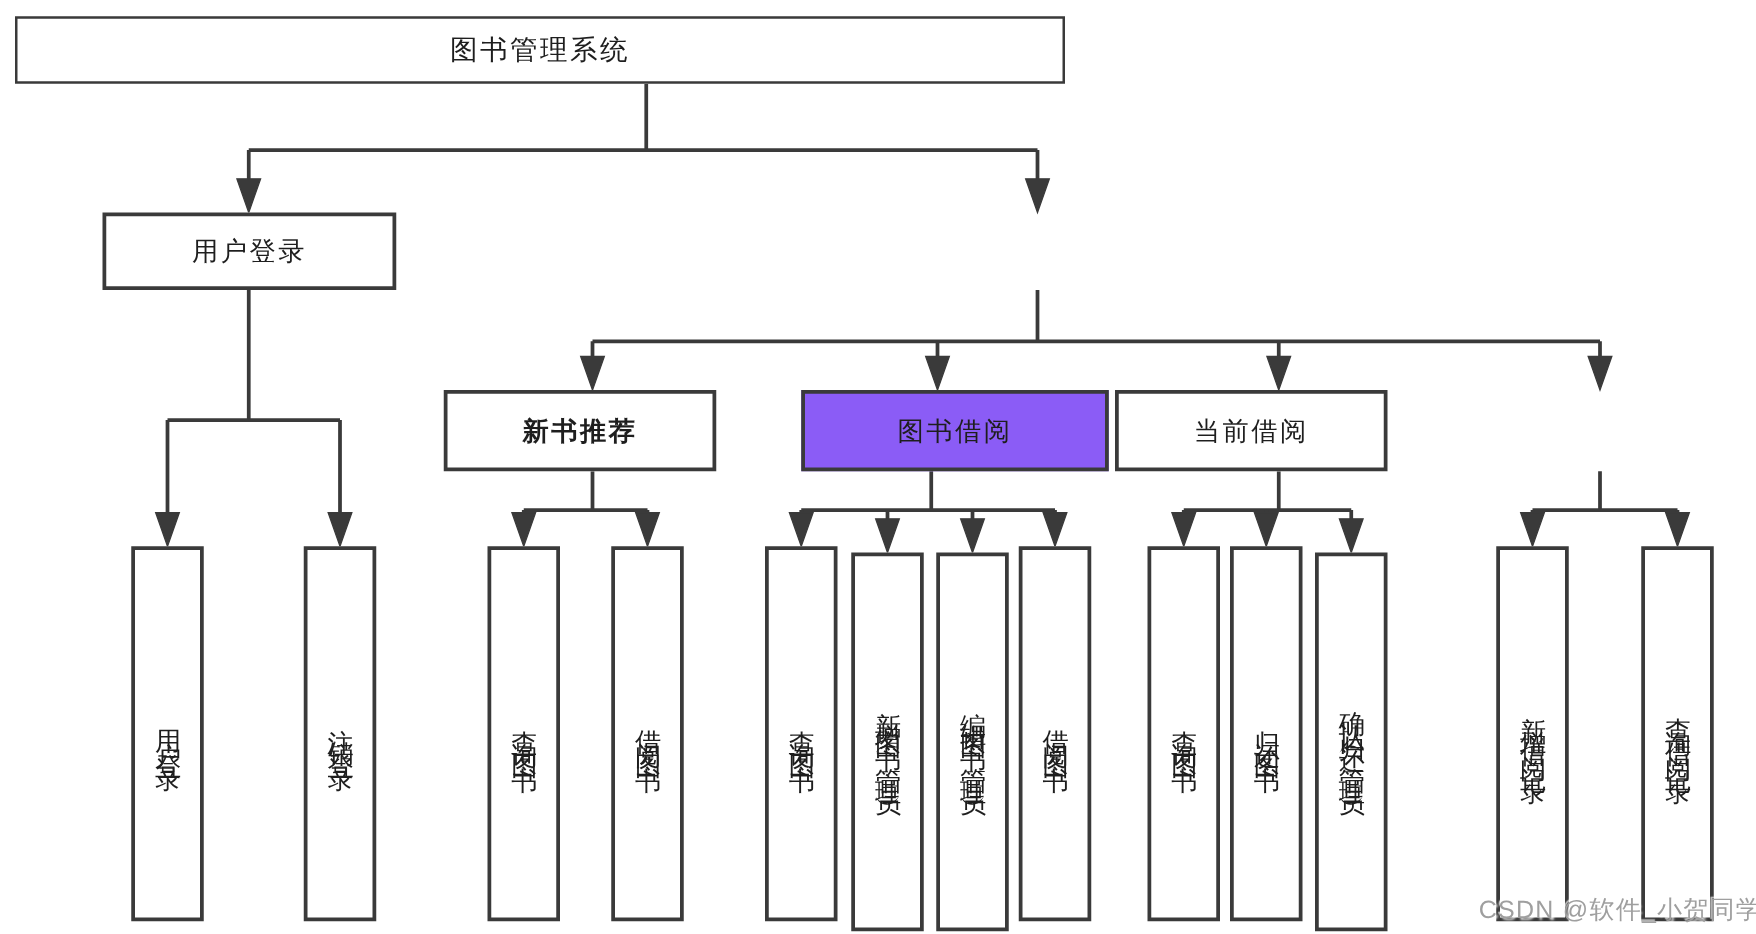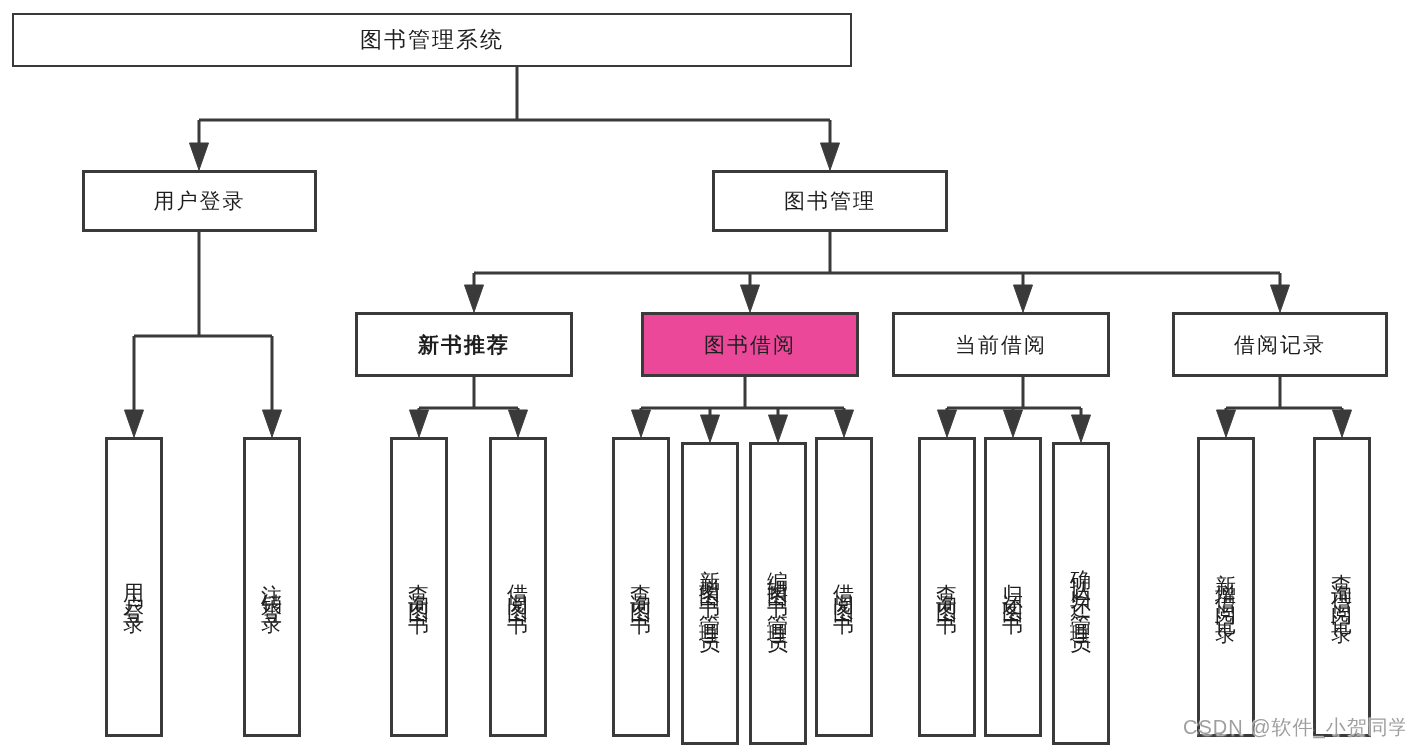--- a/index.html
+++ b/index.html
@@ -140,26 +140,24 @@
       <polygon points="1071.5,415 1090.5,415 1081,442"></polygon>
 
       <polygon points="1216.5,410 1235.5,410 1226,437"></polygon>
       <polygon points="1332.5,410 1351.5,410 1342,437"></polygon>
     </g>
   </svg>
 
   <div class="node hbox root" style="left: 12px; top: 13px; width: 840px; height: 54px; border-color: rgb(58, 58, 58); background: rgb(255, 255, 255); color: rgb(30, 30, 30);">图书管理系统</div>
 
   <div class="node hbox" style="left: 82px; top: 170px; width: 235px; height: 62px; border-color: rgb(58, 58, 58); background: rgb(255, 255, 255); color: rgb(30, 30, 30);">用户登录</div>
-  <div class="node hbox" style="left: 712px; top: 170px; width: 236px; height: 62px; border-color: rgb(58, 58, 58); background: rgb(255, 255, 255); color: rgb(30, 30, 30);">图书管理</div>
 
   <div class="node hbox" style="left: 355px; top: 312px; width: 218px; height: 65px; border-color: rgb(58, 58, 58); background: rgb(255, 255, 255); color: rgb(30, 30, 30); font-weight: bold;">新书推荐</div>
-  <div class="node hbox" style="left: 641px; top: 312px; width: 218px; height: 65px; border-color: rgb(58, 58, 58); background: #ec4899; color: rgb(30, 30, 30);">图书借阅</div>
+  <div class="node hbox" style="left: 641px; top: 312px; width: 246px; height: 65px; border-color: rgb(58, 58, 58); background: #8b5cf6; color: rgb(30, 30, 30);">图书借阅</div>
   <div class="node hbox" style="left: 892px; top: 312px; width: 218px; height: 65px; border-color: rgb(58, 58, 58); background: rgb(255, 255, 255); color: rgb(30, 30, 30);">当前借阅</div>
-  <div class="node hbox" style="left: 1172px; top: 312px; width: 216px; height: 65px; border-color: rgb(58, 58, 58); background: rgb(255, 255, 255); color: rgb(30, 30, 30);">借阅记录</div>
 
   <div class="node vbox" style="left: 105px; border-color: rgb(58, 58, 58); background: rgb(255, 255, 255); color: rgb(30, 30, 30);">用户登录</div>
   <div class="node vbox" style="left: 243px; border-color: rgb(58, 58, 58); background: rgb(255, 255, 255); color: rgb(30, 30, 30);">注销登录</div>
 
   <div class="node vbox" style="left: 390px; border-color: rgb(58, 58, 58); background: rgb(255, 255, 255); color: rgb(30, 30, 30);">查询图书</div>
   <div class="node vbox" style="left: 489px; border-color: rgb(58, 58, 58); background: rgb(255, 255, 255); color: rgb(30, 30, 30);">借阅图书</div>
 
   <div class="node vbox" style="left: 612px; border-color: rgb(58, 58, 58); background: rgb(255, 255, 255); color: rgb(30, 30, 30);">查询图书</div>
   <div class="node vbox mgr" style="left: 681px; border-color: rgb(58, 58, 58); background: rgb(255, 255, 255); color: rgb(30, 30, 30);">新增图书（管理员）</div>
   <div class="node vbox mgr" style="left: 749px; border-color: rgb(58, 58, 58); background: rgb(255, 255, 255); color: rgb(30, 30, 30);">编辑图书（管理员）</div>

